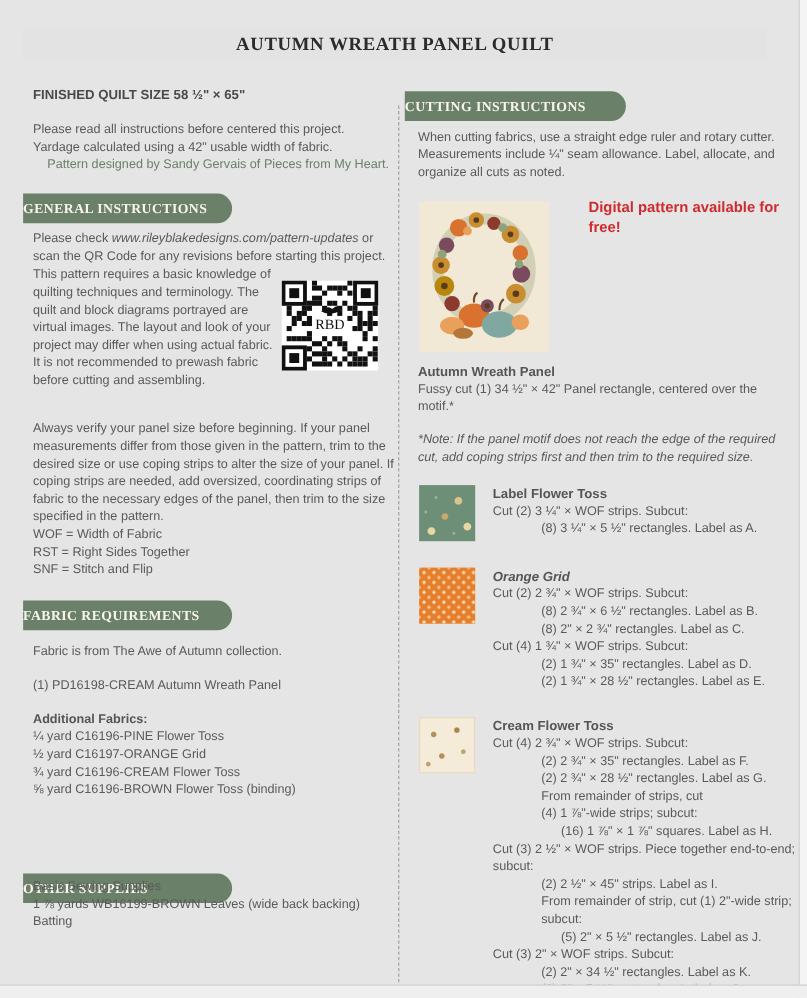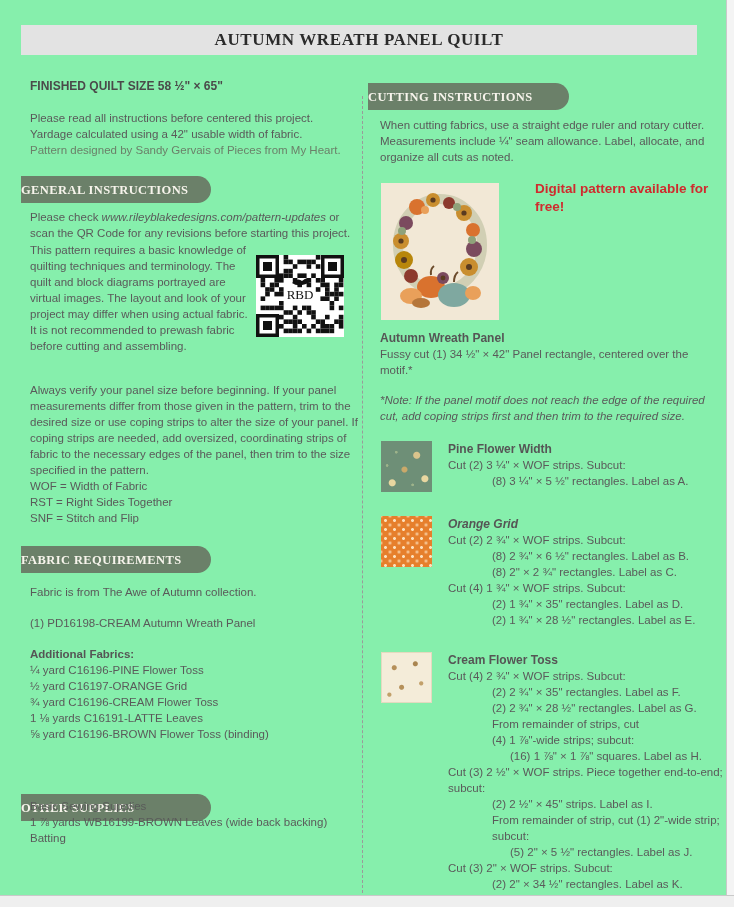--- a/index.html
+++ b/index.html
@@ -1,17 +1,17 @@
 <!DOCTYPE html>
 <html><head>
 <meta charset="utf-8">
 <style>
   html,body{margin:0;padding:0;background:#ffffff;}
   .page{
-    position:relative;width:734px;height:907px;background:#86efac;overflow:hidden;
+    position:relative;width:734px;height:907px;background:#e5e5e5;overflow:hidden;
     font-family:"Liberation Sans","DejaVu Sans",sans-serif;
     font-size:11.5px;line-height:16px;color:#5a5a5a;
   }
   
   .edge-right{position:absolute;left:726px;top:0;width:8px;height:907px;background:#f4f4f4;border-left:1px solid #c9c9c9;z-index:6;}
   .edge-bottom{position:absolute;left:0;top:895px;width:734px;height:12px;background:#efefef;border-top:1px solid #c9c9c9;z-index:6;}
   .divider{position:absolute;left:362px;top:96px;height:797px;width:0;border-left:1px dashed #9a9a9a;}
 
   .title-band{
     position:absolute;left:21px;top:25px;width:676px;height:30px;background:#e3e3e3;
@@ -25,21 +25,21 @@
   .pill{
     position:absolute;height:27px;background:#6b8069;border-radius:0 14px 14px 0;
     display:flex;align-items:center;box-sizing:border-box;
     font-family:"Liberation Serif","DejaVu Serif",serif;font-size:12.5px;font-weight:700;
     letter-spacing:.4px;color:#f7f4ec;
   }
   .abs{position:absolute;}
   .bold{font-weight:700;color:#555;}
   .dark{color:#4a4a4a;}
   .italic{font-style:italic;}
-  .green{color:#6b8069;}
+  .green{color:#6b8069;margin-left:13px;}
   .red{color:#cf2b2e;font-weight:700;font-size:13.5px;line-height:18px;}
   a.link{color:#5a5a5a;font-style:italic;text-decoration:none;}
 
   .qr-row{display:flex;align-items:flex-start;}
   .qr-row .txt{width:220px;}
   .qr-box{margin-left:6px;margin-top:13px;}
 
   .wreath{position:absolute;left:381px;top:183px;width:118px;height:137px;}
 
   .group-row{display:flex;margin-bottom:24px;}
@@ -233,21 +233,20 @@
     <span>FABRIC REQUIREMENTS</span>
   </div>
 
   <div class="abs" style="left:30px;top:584px;">Fabric is from The Awe of Autumn collection.</div>
   <div class="abs" style="left:30px;top:615px;">(1) PD16198-CREAM Autumn Wreath Panel</div>
   <div class="abs bold" style="left:30px;top:646px;">Additional Fabrics:</div>
   <div class="abs" style="left:30px;top:662px;" id="additional-list">
       <div>¼ yard C16196-PINE Flower Toss</div>
       <div>½ yard C16197-ORANGE Grid</div>
       <div>¾ yard C16196-CREAM Flower Toss</div>
-      <div>1 ⅛ yards C16191-LATTE Leaves</div>
       <div>⅝ yard C16196-BROWN Flower Toss (binding)</div>
     </div>
 
   <div class="pill" style="left:21px;top:761px;width:190px;margin-top:33px;">
     <span>OTHER SUPPLIES</span>
   </div>
   <div class="abs" style="left:30px;top:798px;" id="supplies-list">
       <div>Basic Sewing Supplies</div>
       <div>1 ⅞ yards WB16199-BROWN Leaves (wide back backing)</div>
       <div>Batting</div>
@@ -305,21 +304,21 @@
   </div>
 
   <div class="abs bold" style="left:380px;top:330px;font-size:12px;">Autumn Wreath Panel</div>
   <div class="abs" style="left:380px;top:346px;width:330px;">Fussy cut (1) 34 ½" × 42" Panel rectangle, centered over the motif.*</div>
   <div class="abs italic" style="left:380px;top:392px;width:342px;">*Note: If the panel motif does not reach the edge of the required cut, add coping strips first and then trim to the required size.</div>
 
   <div class="abs" style="left:381px;top:441px;width:352px;" id="groups">
       <div class="group-row">
         <div class="swatch pine"></div>
         <div class="group-text">
-          <div class="bold" style="font-size: 12px;">Pine Flower Width</div>
+          <div class="bold" style="font-size: 12px;">Label Flower Toss</div>
           <div class="cut-line i0">Cut (2) 3 ¼" × WOF strips. Subcut:</div>
           <div class="cut-line i1">(8) 3 ¼" × 5 ½" rectangles. Label as A.</div>
         </div>
       </div>
       <div class="group-row">
         <div class="swatch orange"></div>
         <div class="group-text">
           <div class="bold" style="font-size: 12px; font-style: italic;">Orange Grid</div>
           <div class="cut-line i0">Cut (2) 2 ¾" × WOF strips. Subcut:</div>
           <div class="cut-line i1">(8) 2 ¾" × 6 ½" rectangles. Label as B.</div>

